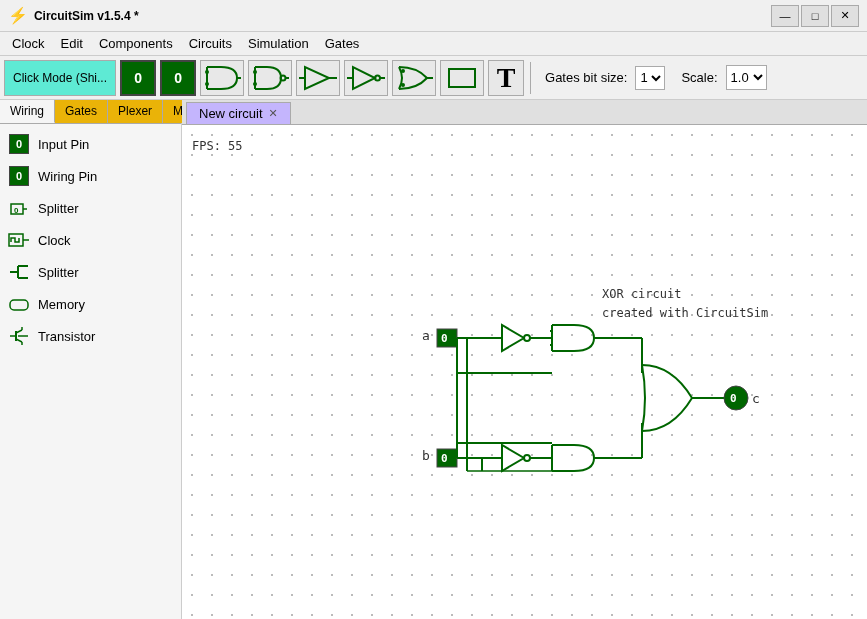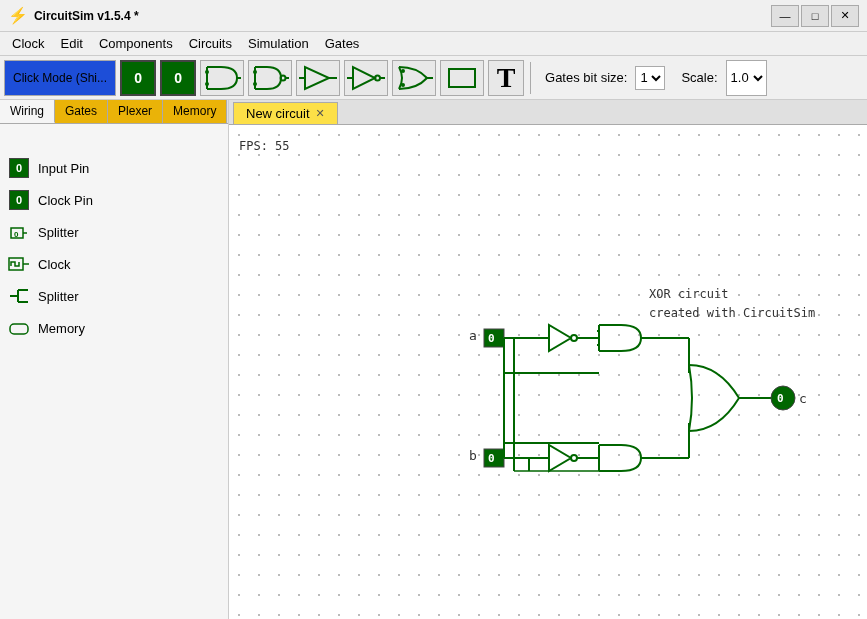--- a/index.html
+++ b/index.html
@@ -46,21 +46,21 @@
       display: flex;
       align-items: center;
       padding: 2px 4px;
       border-bottom: 1px solid #ccc;
       gap: 4px;
     }
     .toolbar-btn {
       height: 36px;
       padding: 2px 8px;
       border: 1px solid #aaa;
-      background: #1d4ed8;
+      background: #5eead4;
       cursor: pointer;
       display: flex; align-items: center; justify-content: center;
       font-size: 12px;
     }
     .toolbar-pin-0 {
       width: 36px; height: 36px;
       background: #006600;
       color: white;
       border: 2px solid #444;
       display: flex; align-items: center; justify-content: center;
@@ -87,39 +87,38 @@
       border: 1px solid #aaa;
       background: white;
       height: 24px;
       font-size: 13px;
       margin: 0 4px;
     }
     .scale-label { margin-left: 8px; font-size: 13px; }
     .scale-select {
       border: 1px solid #aaa;
       background: white;
-      height: 36px;
+      height: 25px;
       font-size: 13px;
       margin: 0 4px;
     }
 
     
     #main {
       display: flex;
       height: calc(619px - 32px - 24px - 44px);
     }
 
     
     #sidebar {
-      width: 229px;
+      width: 182px;
       background: #f5f5f5;
       border-right: 1px solid #ccc;
       display: flex;
       flex-direction: column;
-      gap: 24px;
     }
     #sidebar-tabs {
       display: flex;
       background: #e0e0e0;
       border-bottom: 1px solid #aaa;
     }
     .sidebar-tab {
       padding: 4px 10px;
       cursor: pointer;
       border-right: 1px solid #aaa;
@@ -169,21 +168,21 @@
     }
     .content-tab {
       padding: 3px 12px;
       cursor: pointer;
       border: 1px solid #aaa;
       border-bottom: none;
       background: #c8c8c8;
       font-size: 13px;
       display: flex; align-items: center; gap: 6px;
     }
-    .content-tab.active { background: #fde047; }
+    .content-tab.active { background: #c4b5fd; }
     .content-tab .tab-close { cursor: pointer; font-size: 11px; color: #555; }
 
     
     #circuit-canvas {
       flex: 1;
       background-color: white;
       background-image: radial-gradient(circle, #bbb 1px, transparent 1px);
       background-size: 20px 20px;
       position: relative;
       overflow: hidden;
@@ -332,21 +331,21 @@
         <div class="sidebar-item-icon">
           <div class="pin-icon-green">0</div>
         </div>
         <span class="sidebar-item-label">Input Pin</span>
       </div>
 
       <div class="sidebar-item">
         <div class="sidebar-item-icon">
           <div class="pin-icon-green">0</div>
         </div>
-        <span class="sidebar-item-label">Clock Pin</span>
+        <span class="sidebar-item-label">Wiring Pin</span>
       </div>
 
       <div class="sidebar-item">
         <div class="sidebar-item-icon">
           <svg width="20" height="20" viewBox="0 0 20 20">
             <rect x="2" y="6" width="12" height="10" stroke="#006600" stroke-width="1.5" fill="none"></rect>
             <text x="5" y="15" font-size="8" fill="#006600" font-weight="bold">0</text>
             <line x1="14" y1="11" x2="18" y2="11" stroke="#006600" stroke-width="1.5"></line>
           </svg>
         </div>
@@ -379,20 +378,34 @@
 
       <div class="sidebar-item">
         <div class="sidebar-item-icon">
           <svg width="22" height="20" viewBox="0 0 22 20">
             <rect x="2" y="6" width="18" height="10" rx="4" stroke="#006600" stroke-width="1.5" fill="none"></rect>
           </svg>
         </div>
         <span class="sidebar-item-label">Memory</span>
       </div>
 
+      <div class="sidebar-item">
+        <div class="sidebar-item-icon">
+          <svg width="22" height="22" viewBox="0 0 22 22">
+            <line x1="2" y1="11" x2="8" y2="11" stroke="#006600" stroke-width="1.5"></line>
+            <line x1="8" y1="6" x2="8" y2="16" stroke="#006600" stroke-width="2"></line>
+            <line x1="8" y1="8" x2="14" y2="5" stroke="#006600" stroke-width="1.5"></line>
+            <line x1="8" y1="14" x2="14" y2="17" stroke="#006600" stroke-width="1.5"></line>
+            <line x1="14" y1="5" x2="14" y2="2" stroke="#006600" stroke-width="1.5"></line>
+            <line x1="14" y1="17" x2="14" y2="20" stroke="#006600" stroke-width="1.5"></line>
+            <line x1="10" y1="11" x2="20" y2="11" stroke="#006600" stroke-width="1.5"></line>
+          </svg>
+        </div>
+        <span class="sidebar-item-label">Transistor</span>
+      </div>
 
     </div>
   </div>
 
   <div id="content">
     <div id="content-tabs">
       <div class="content-tab active">
         <span>New circuit</span>
         <span class="tab-close">✕</span>
       </div>

